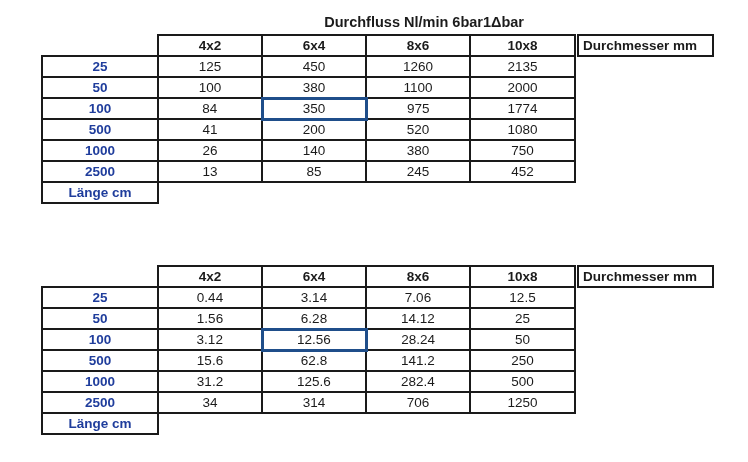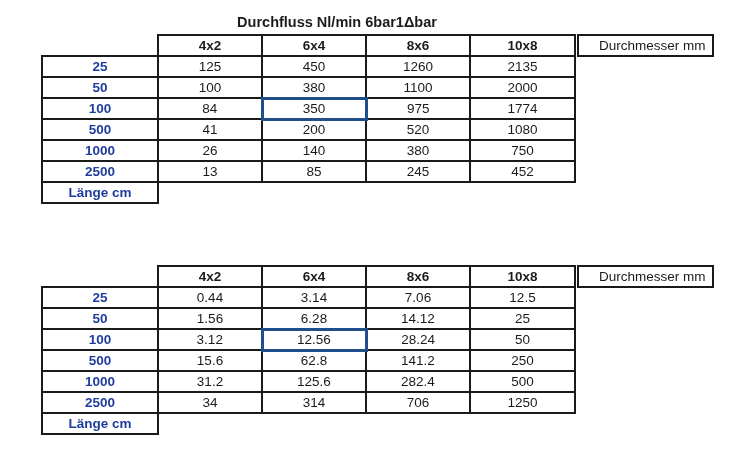--- a/index.html
+++ b/index.html
@@ -9,32 +9,32 @@
     background: #ffffff;
     font-family: "Liberation Sans", sans-serif;
   }
   .canvas { position: relative; width: 748px; height: 462px; background: #fff; overflow: hidden; }
   .group { position: absolute; left: 0; width: 748px; height: 231px; }
   .title {
     position: absolute; top: 15px; height: 15px; line-height: 15px;
     font-size: 14.5px; font-weight: bold; color: #1b1b1b;
     text-align: center; white-space: pre;
   }
-  .t1 { left: 157px; width: 360px; }
+  .t1 { left: 164px; width: 360px; text-align: right; }
   .t2 { left: 157px; width: 320px; }
   table { position: absolute; left: 41px; top: 34px; border-collapse: collapse; table-layout: fixed; }
   td {
     padding: 0; height: 21px; overflow: hidden;
     font-size: 13.5px; color: #1b1b1b;
     text-align: center; vertical-align: middle; line-height: 1;
   }
   .b   { border: 2px solid var(--border, #1a1a1a); }
   .hdr { font-weight: bold; border-radius: 9px; }
   .lbl { font-weight: bold; color: var(--label-blue, #1f3d9c); }
-  .side{ font-weight: normal; text-align: left; padding-left: 20px; }
+  .side{ font-weight: bold; text-align: left; padding-left: 4px; }
   .hl  { border: 3px solid var(--hl-blue, #1f4e8a); }
   .empty, .gap { border: none; }
 </style>
 </head>
 <body style="background: rgb(255, 255, 255);">
 
 <div class="canvas">
 
   <section class="group" style="top:0">
     <div class="title t1">Durchfluss Nl/min 6bar1Δbar</div>

